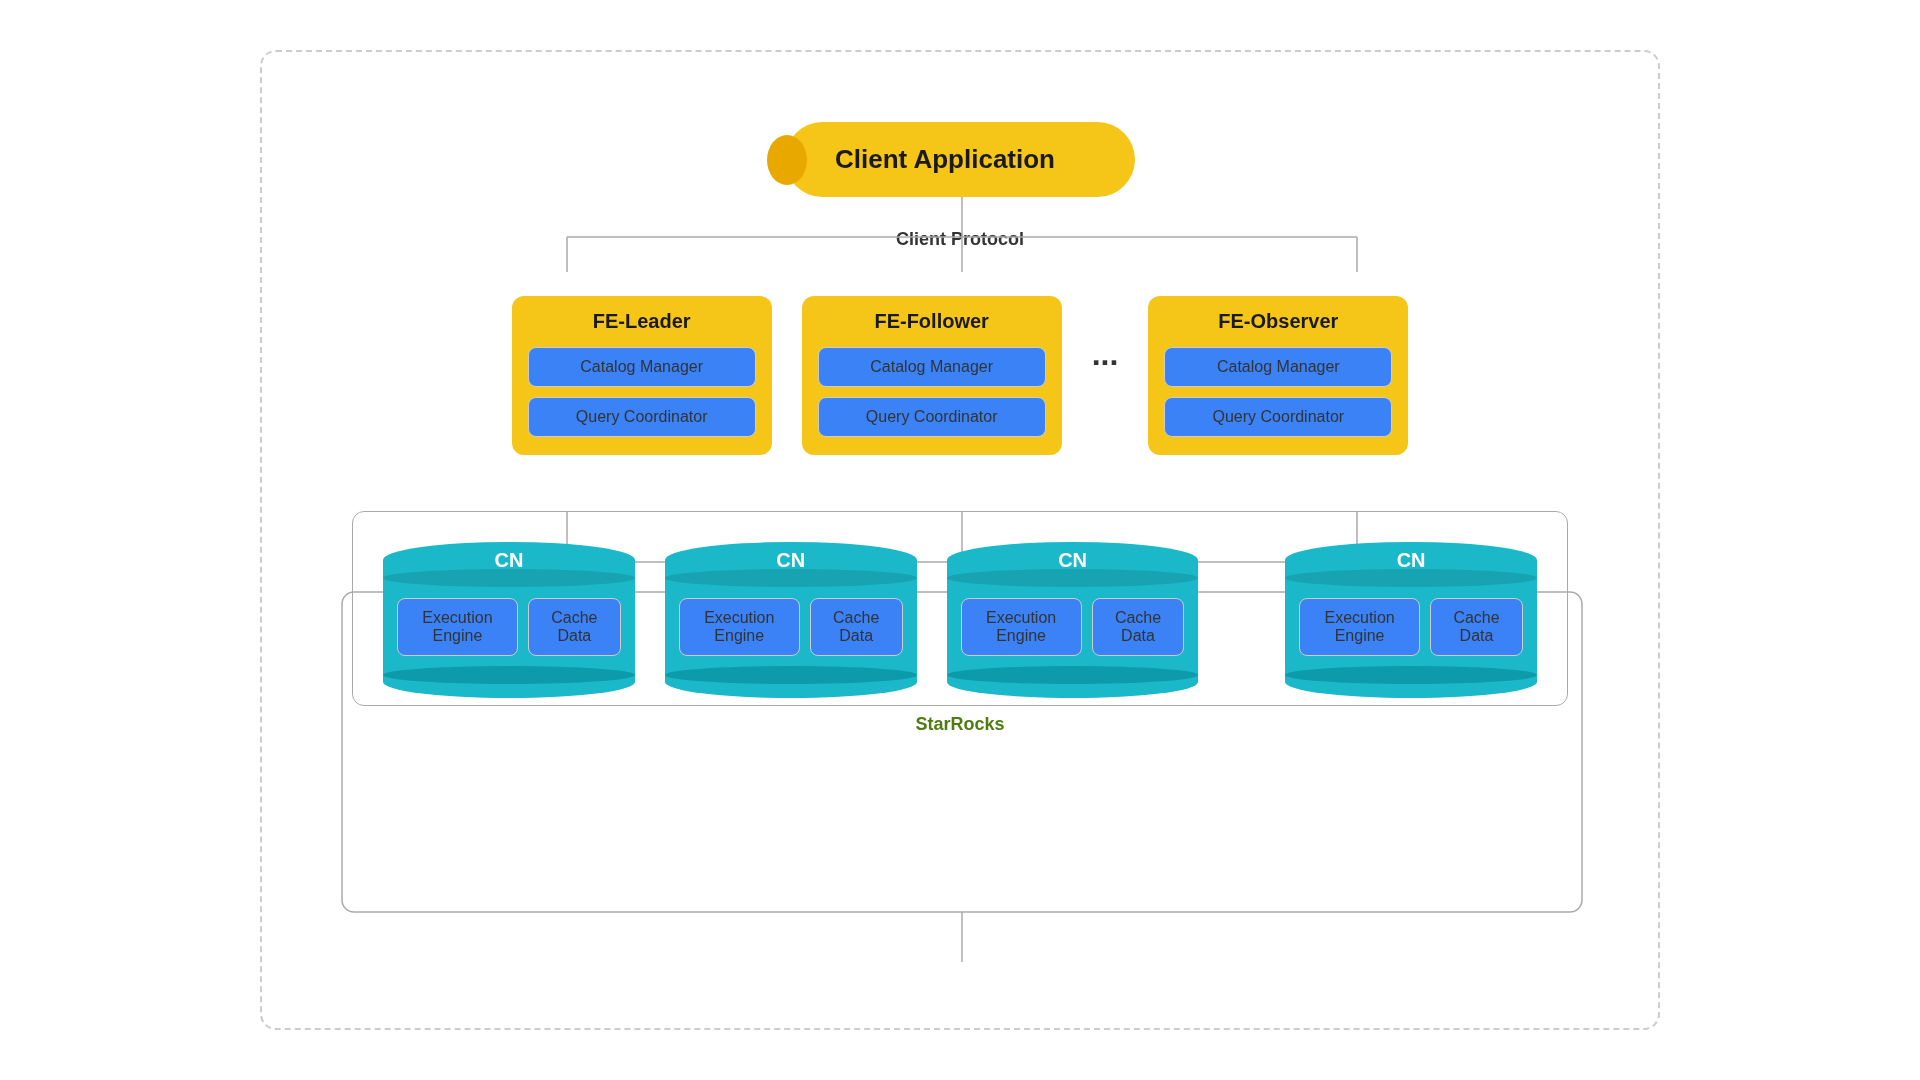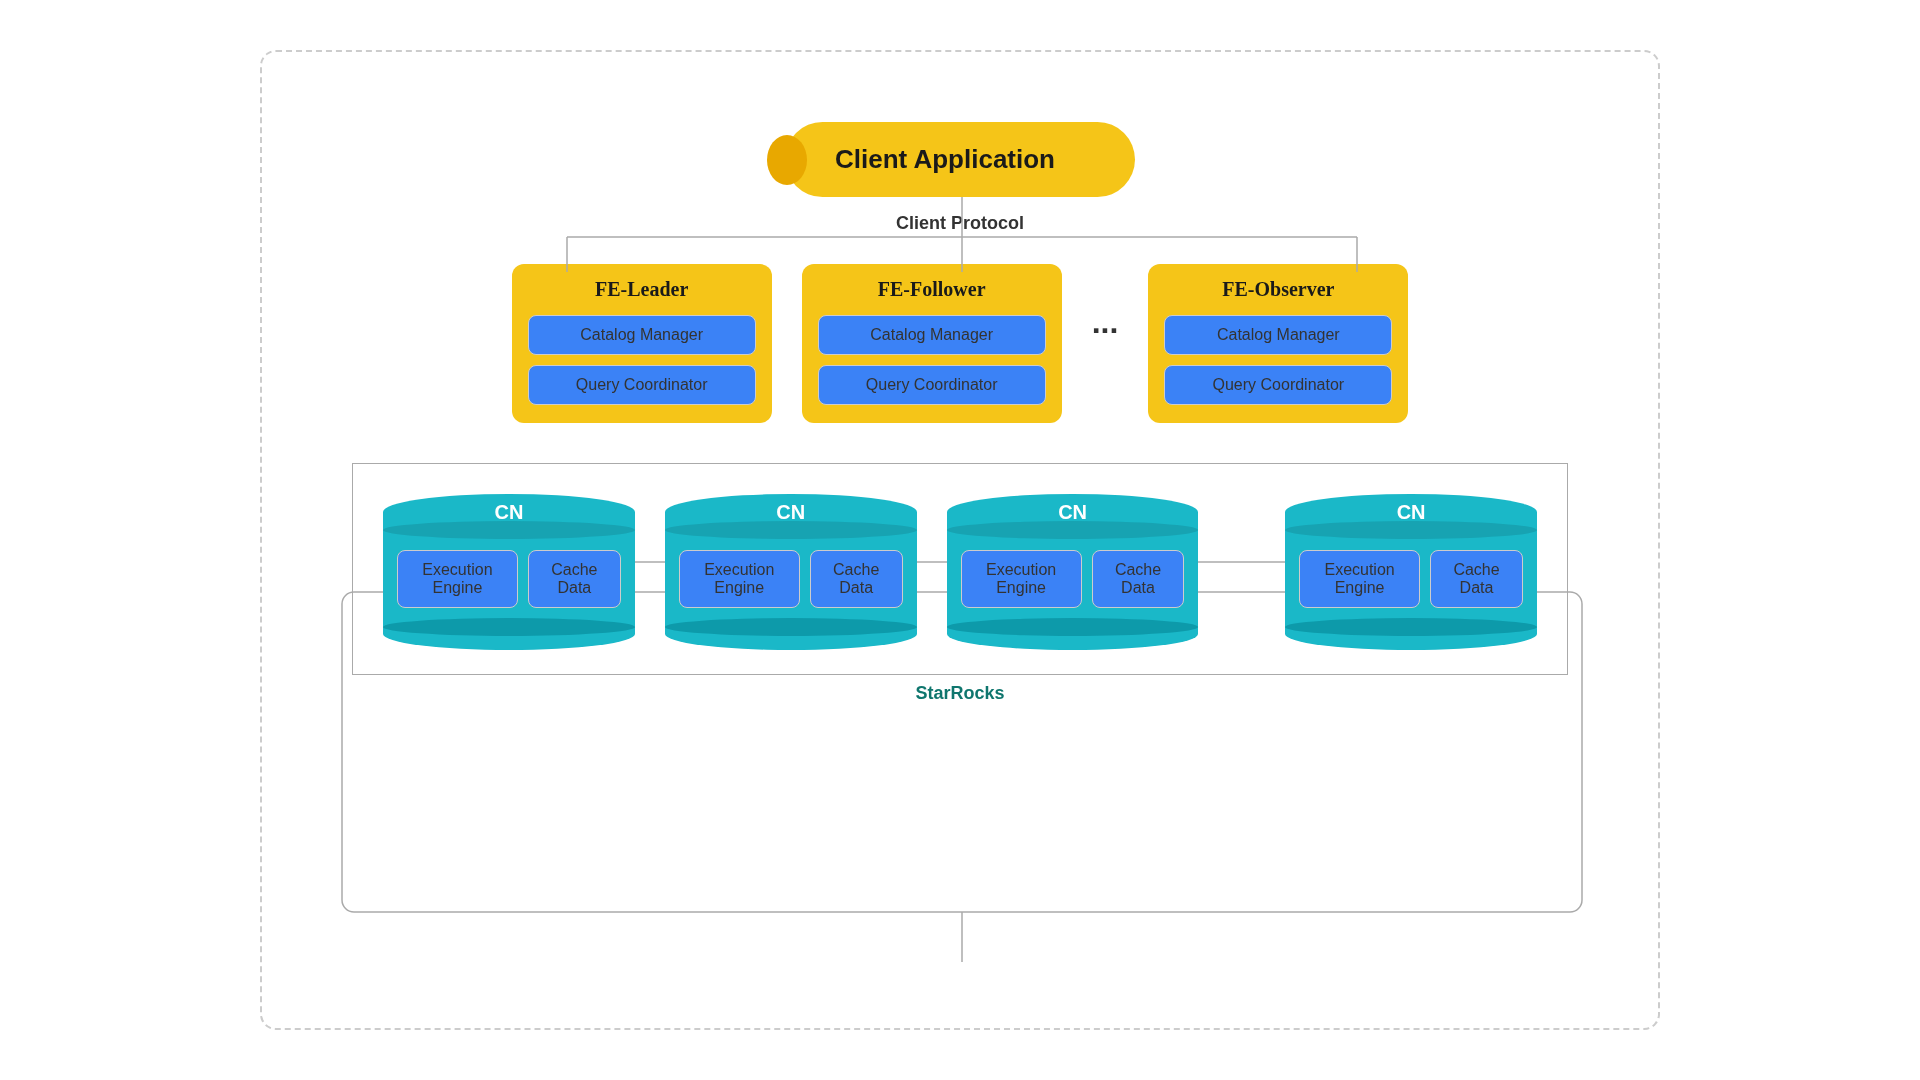--- a/index.html
+++ b/index.html
@@ -106,21 +106,20 @@
       align-items: stretch;
       gap: 10px;
     }
 
     .fe-title {
       font-size: 20px;
       font-weight: 800;
       color: #1a1a1a;
       text-align: center;
       margin-bottom: 4px;
-      font-family: Liberation Serif, serif;
     }
 
     .inner-box {
       background: #3b82f6;
       border: 1.5px solid #cccccc;
       border-radius: 8px;
       padding: 10px 16px;
       font-size: 16px;
       color: #333;
       text-align: center;
@@ -216,21 +215,21 @@
       color: #ffffff;
       text-align: center;
       position: relative;
       z-index: 3;
     }
 
     
     .starrocks-label {
       font-size: 18px;
       font-weight: 700;
-      color: #0f766e;
+      color: #4d7c0f;
       text-align: center;
     }
 
     
     .distributed-row {
       display: flex;
       justify-content: center;
       align-items: center;
     }
 
@@ -247,21 +246,21 @@
       height: 100%;
       pointer-events: none;
     }
 
     .layout-main {
       display: flex;
       flex-direction: column;
       align-items: center;
       width: 100%;
       height: 100%;
-      gap: 0;
+      gap: 16px;
     }
   </style>
 </head>
 <body>
 
 <div class="diagram-container">
 
   <svg class="lines-svg" xmlns="http://www.w3.org/2000/svg">
 
     <line x1="700" y1="115" x2="700" y2="185" stroke="#aaaaaa" stroke-width="1.5" fill="none"></line>
@@ -317,21 +316,21 @@
 
       <div class="fe-box">
         <div class="fe-title">FE-Observer</div>
         <div class="inner-box">Catalog Manager</div>
         <div class="inner-box">Query Coordinator</div>
       </div>
     </div>
 
     <div style="position: relative; width: 100%; display: flex; flex-direction: column; align-items: center; margin-bottom: 30px;">
 
-      <div class="cn-row" style="padding: 30px 30px 24px; gap: 30px; border: 1.5px solid #aaaaaa; border-radius: 0; width: calc(100% - 60px);">
+      <div class="cn-row" style="padding: 30px 30px 7px; gap: 30px; border: 1.5px solid #aaaaaa; border-radius: 12px; width: calc(100% - 60px);">
 
         <div class="cn-cylinder">
           <div class="cylinder-top">
             <span class="cn-title">CN</span>
           </div>
           <div class="cylinder-body">
             <div class="inner-box">Execution Engine</div>
             <div class="inner-box">Cache Data</div>
           </div>
           <div class="cylinder-bottom"></div>

